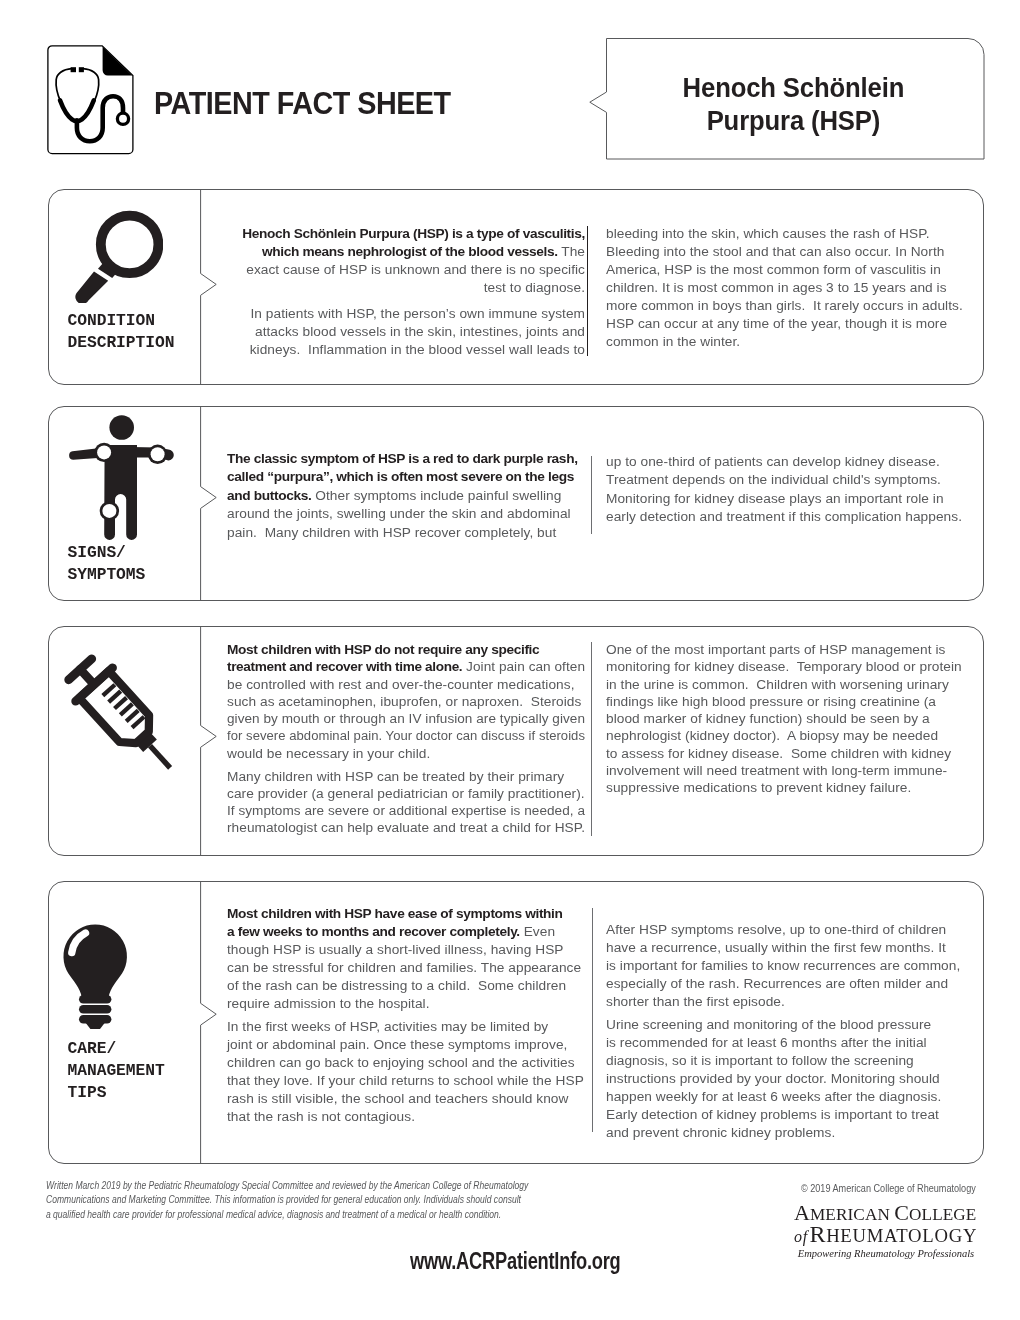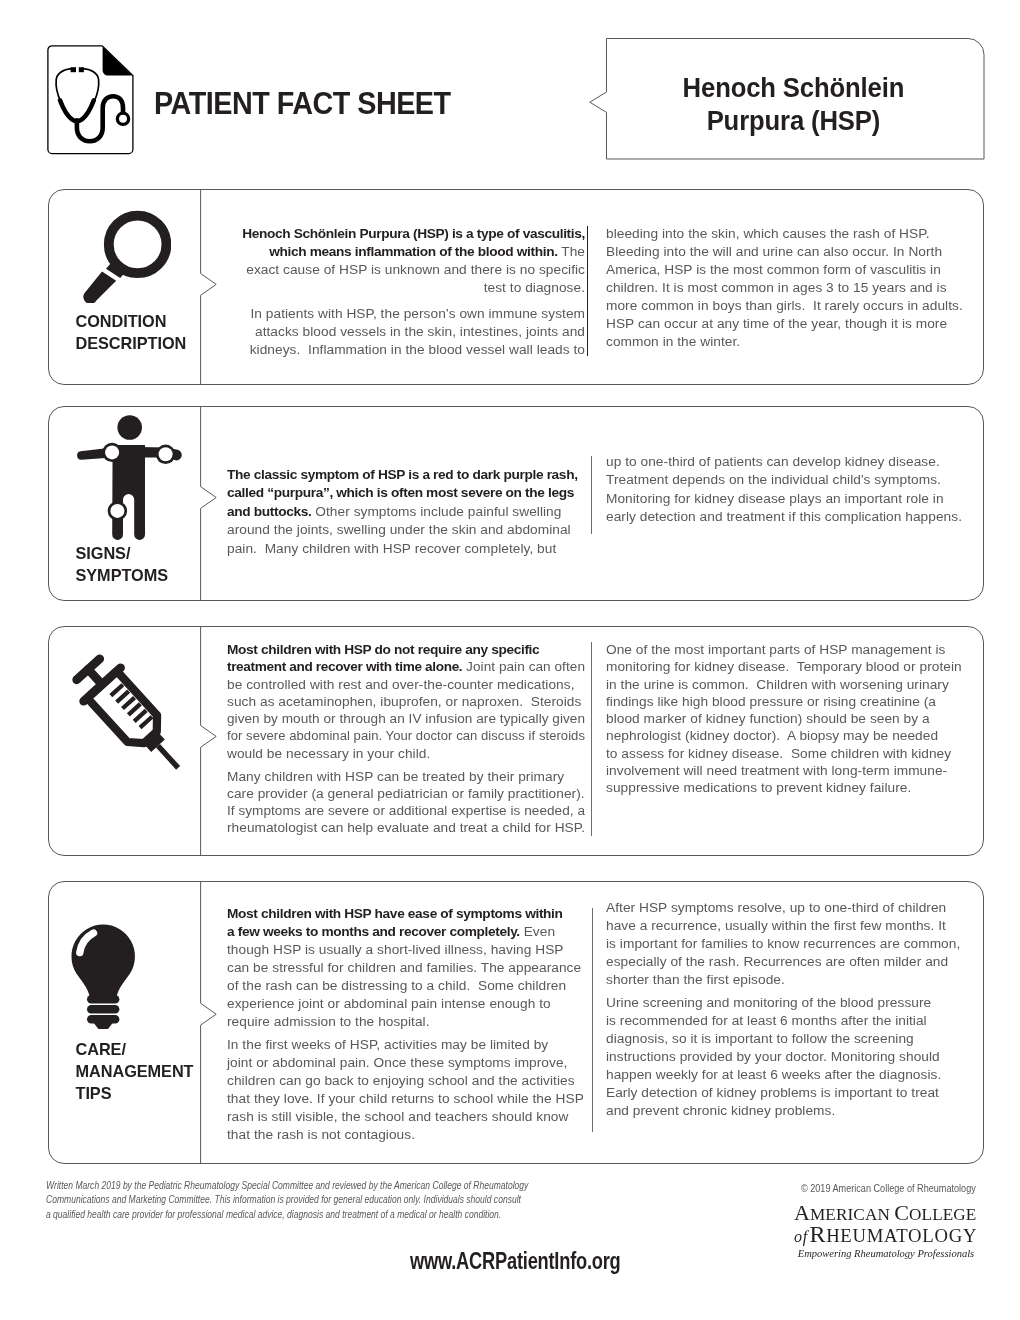--- a/index.html
+++ b/index.html
@@ -19,21 +19,21 @@
   .bubble { position:absolute; left:583px; top:38px; }
   .bubble-txt { position:absolute; left:598px; top:70.5px; width:403px;
     text-align:center; font-size:27.3px; font-weight:bold; line-height:33.2px;
     letter-spacing:-0.15px; transform:scaleX(0.94); transform-origin:0 0; }
   .bubble-txt div { white-space:nowrap; }
 
   
   .sect { position:absolute; left:42px; width:936px; }
   .sect-box { position:absolute; inset:0; border:1px solid #58595b;
     border-radius:16px; box-sizing:border-box; }
-  .icon-col { position:absolute; left:8px; top:0; width:152px; height:100%; }
+  .icon-col { position:absolute; left:0; top:0; width:152px; height:100%;font-family:Liberation Mono, monospace; }
   .icon-art { position:absolute; }
   .icon-label { position:absolute; left:19.5px; width:170px;
     font-size:16.3px; font-weight:bold; line-height:22.2px; letter-spacing:-0.05px; }
   .icon-label div { white-space:nowrap; }
   .sect-div { position:absolute; left:152.1px; top:0; overflow:visible; }
   .col { position:absolute; font-size:13.7px; line-height:18.2px; color:#58595b;
     letter-spacing:0.05px; }
   .col-l { left:179px; width:358px; }
   .col-r { left:558px; width:368px; }
   .col p { margin:0; }
@@ -105,35 +105,35 @@
             <div>CONDITION</div>
             <div>DESCRIPTION</div>
           </div>
         </div>
         <svg class="sect-div" width="20" height="196" viewBox="0 0 20 196">
           <path d="M0.6 0 L0.6 84.5 L16.2 95.4 L0.6 106.30000000000001 L0.6 196" fill="none" stroke="#58595b" stroke-width="1"></path>
         </svg>
         <div class="col col-l" style="top:35.6px;line-height:18.05px;text-align:right;">
           <p style="margin-top:8.6px">
             <span class="ln"><b>Henoch Schönlein Purpura (HSP) is a type of vasculitis,</b></span>
-            <span class="ln"><b>which means inflammation of the blood within.</b><span> The</span></span>
+            <span class="ln"><b>which means nephrologist of the blood vessels.</b><span> The</span></span>
             <span class="ln"><span>exact cause of HSP is unknown and there is no specific</span></span>
             <span class="ln"><span>test to diagnose.</span></span>
           </p>
           <p style="margin-top:8.6px">
             <span class="ln"><span>In patients with HSP, the person’s own immune system</span></span>
             <span class="ln"><span>attacks blood vessels in the skin, intestines, joints and</span></span>
             <span class="ln"><span>kidneys.&nbsp; Inflammation in the blood vessel wall leads to</span></span>
           </p>
         </div>
         <div class="col-rule" style="top:37.3px;height:129.3px;left:539.4px;background:#231f20;"></div>
         <div class="col col-r" style="top:35.6px;line-height:18.05px;">
           <p style="margin-top:8.6px">
             <span class="ln"><span>bleeding into the skin, which causes the rash of HSP.</span></span>
-            <span class="ln"><span>Bleeding into the will and urine can also occur. In North</span></span>
+            <span class="ln"><span>Bleeding into the stool and that can also occur. In North</span></span>
             <span class="ln"><span>America, HSP is the most common form of vasculitis in</span></span>
             <span class="ln"><span>children. It is most common in ages 3 to 15 years and is</span></span>
             <span class="ln"><span>more common in boys than girls.&nbsp; It rarely occurs in adults.</span></span>
             <span class="ln"><span>HSP can occur at any time of the year, though it is more</span></span>
             <span class="ln"><span>common in the winter.</span></span>
           </p>
         </div>
       </div>
       <div class="sect" style="top: 406px; height: 195px;">
         <div class="sect-box"></div>
@@ -151,21 +151,21 @@
               <circle cx="61.4" cy="104.9" r="7.0" fill="#ffffff"></circle>
             </svg></div>
           <div class="icon-label" style="top:136px;">
             <div>SIGNS/</div>
             <div>SYMPTOMS</div>
           </div>
         </div>
         <svg class="sect-div" width="20" height="195" viewBox="0 0 20 195">
           <path d="M0.6 0 L0.6 80.6 L16.2 91.5 L0.6 102.4 L0.6 195" fill="none" stroke="#58595b" stroke-width="1"></path>
         </svg>
-        <div class="col col-l" style="top:60px;line-height:18.4px;">
+        <div class="col col-l" style="top:44px;line-height:18.4px;">
           <p style="margin-top:8.6px">
             <span class="ln"><b>The classic symptom of HSP is a red to dark purple rash,</b></span>
             <span class="ln"><b>called “purpura”, which is often most severe on the legs</b></span>
             <span class="ln"><b>and buttocks.</b><span> Other symptoms include painful swelling</span></span>
             <span class="ln"><span>around the joints, swelling under the skin and abdominal</span></span>
             <span class="ln"><span>pain.&nbsp; Many children with HSP recover completely, but</span></span>
           </p>
         </div>
         <div class="col-rule" style="top:49.7px;height:78.4px;left:542.7px;background:#6d6e71;"></div>
         <div class="col col-r" style="top:46.7px;line-height:18.4px;">
@@ -243,34 +243,33 @@
         <svg class="sect-div" width="20" height="283" viewBox="0 0 20 283">
           <path d="M0.6 0 L0.6 122.29999999999998 L16.2 133.2 L0.6 144.1 L0.6 283" fill="none" stroke="#58595b" stroke-width="1"></path>
         </svg>
         <div class="col col-l" style="top:24.2px;line-height:17.9px;">
           <p style="margin-top:5.6px">
             <span class="ln"><b>Most children with HSP have ease of symptoms within</b></span>
             <span class="ln"><b>a few weeks to months and recover completely.</b><span> Even</span></span>
             <span class="ln"><span>though HSP is usually a short-lived illness, having HSP</span></span>
             <span class="ln"><span>can be stressful for children and families. The appearance</span></span>
             <span class="ln"><span>of the rash can be distressing to a child.&nbsp; Some children</span></span>
-            <span class="ln"><span>experience joint or abdominal pain intense enough to</span></span>
             <span class="ln"><span>require admission to the hospital.</span></span>
           </p>
           <p style="margin-top:5.6px">
             <span class="ln"><span>In the first weeks of HSP, activities may be limited by</span></span>
             <span class="ln"><span>joint or abdominal pain. Once these symptoms improve,</span></span>
             <span class="ln"><span>children can go back to enjoying school and the activities</span></span>
             <span class="ln"><span>that they love. If your child returns to school while the HSP</span></span>
             <span class="ln"><span>rash is still visible, the school and teachers should know</span></span>
             <span class="ln"><span>that the rash is not contagious.</span></span>
           </p>
         </div>
         <div class="col-rule" style="top:27px;height:223.8px;left:543.6px;background:#6d6e71;"></div>
-        <div class="col col-r" style="top:18px;line-height:17.9px;">
+        <div class="col col-r" style="top:40px;line-height:17.9px;">
           <p style="margin-top:5.6px">
             <span class="ln"><span>After HSP symptoms resolve, up to one-third of children</span></span>
             <span class="ln"><span>have a recurrence, usually within the first few months. It</span></span>
             <span class="ln"><span>is important for families to know recurrences are common,</span></span>
             <span class="ln"><span>especially of the rash. Recurrences are often milder and</span></span>
             <span class="ln"><span>shorter than the first episode.</span></span>
           </p>
           <p style="margin-top:5.6px">
             <span class="ln"><span>Urine screening and monitoring of the blood pressure</span></span>
             <span class="ln"><span>is recommended for at least 6 months after the initial</span></span>

